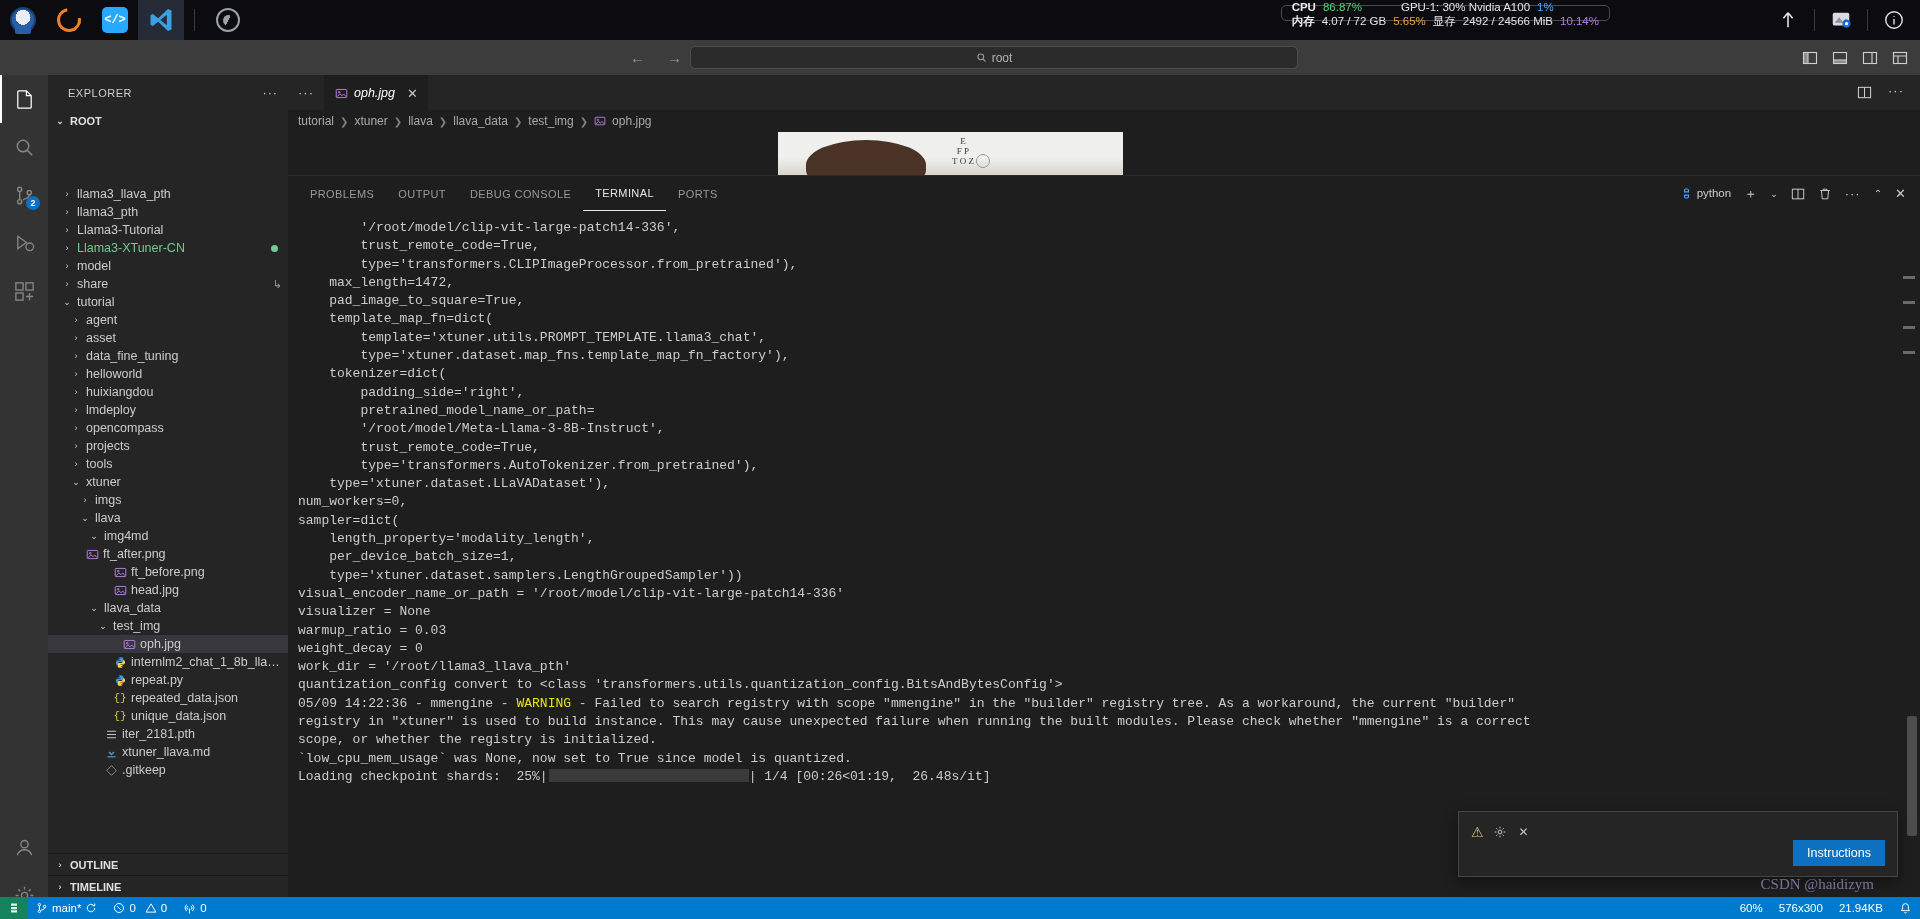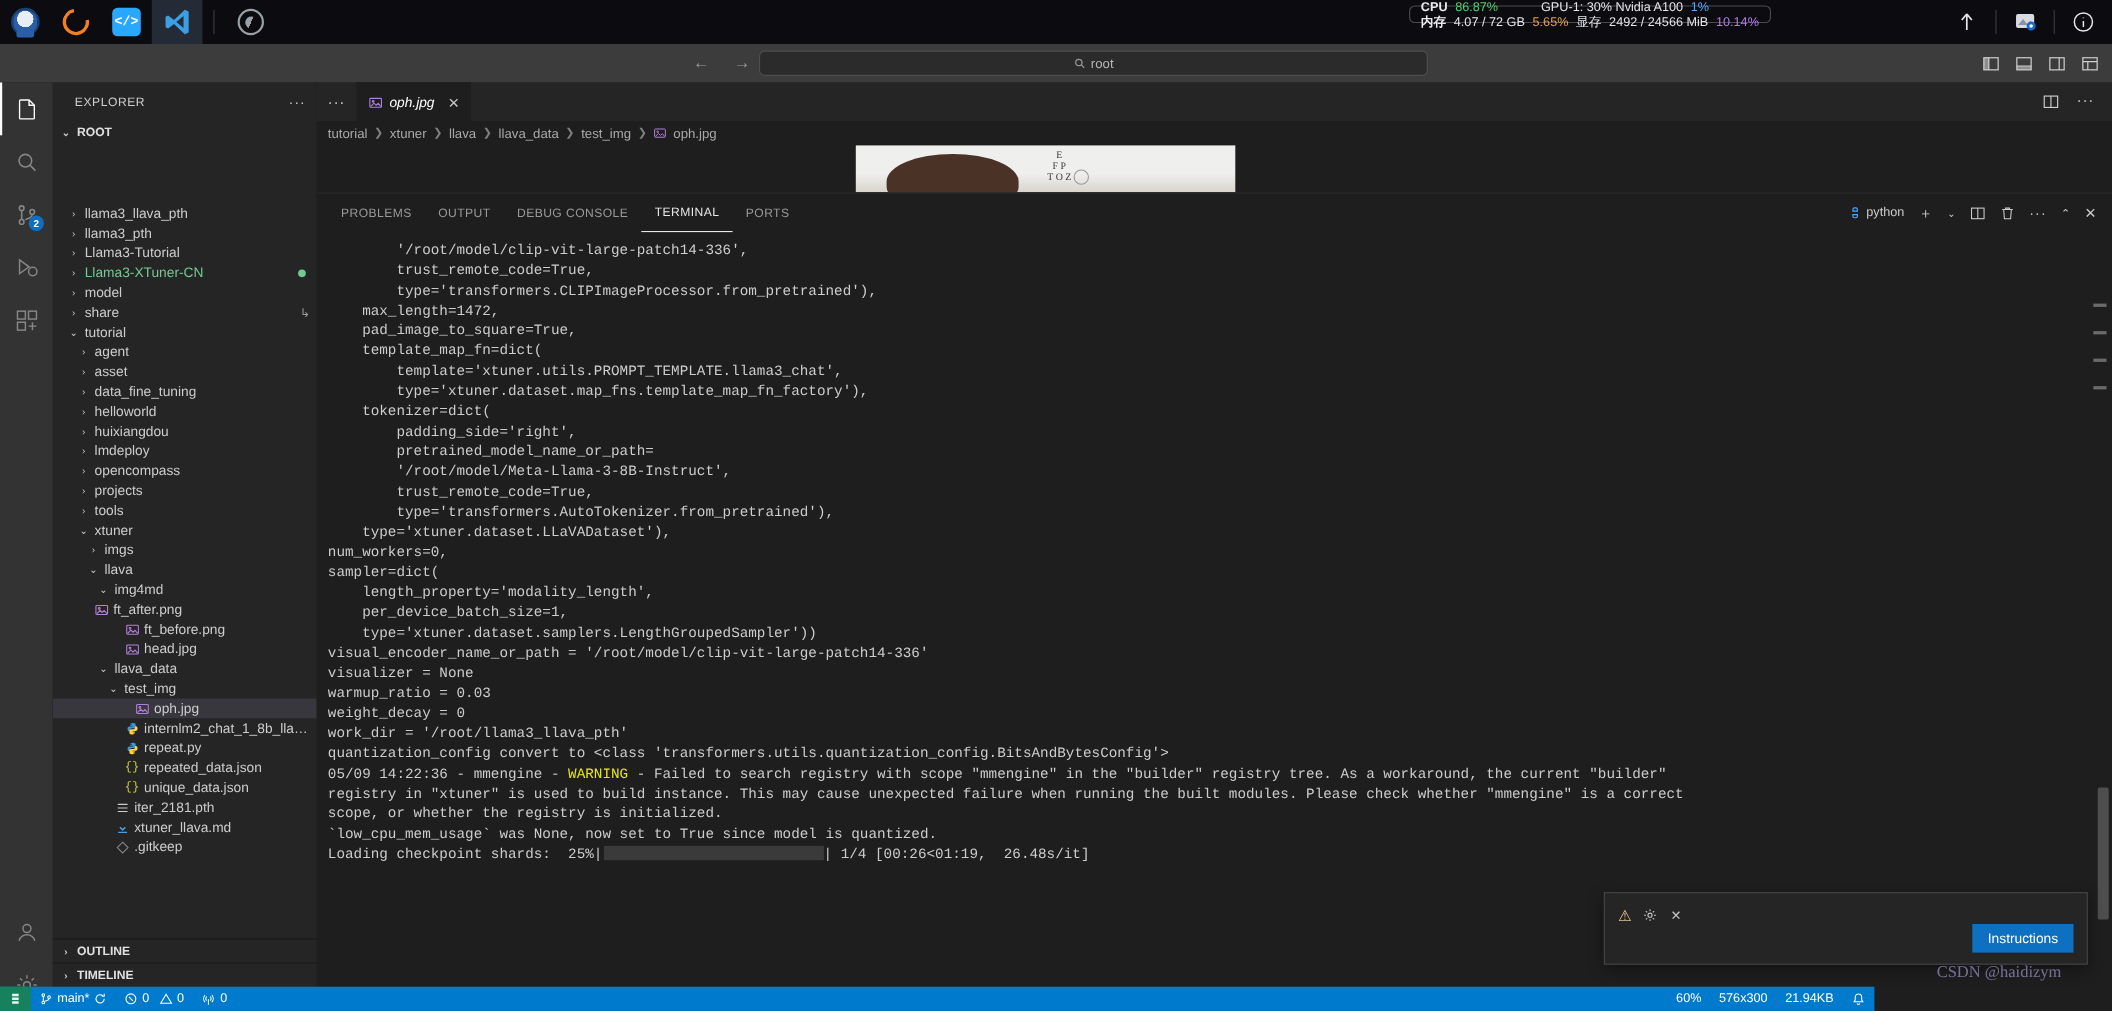--- a/index.html
+++ b/index.html
@@ -222,21 +222,21 @@
   .toast-acts{ display:flex; gap:12px; color:#c5c5c5; font-size:13px; padding-top:1px;}
   .toast-btns{ display:flex; justify-content:flex-end; }
   .btn-primary{
     background:#0e70c0; color:#ffffff; font-size:12.5px;
     padding:6px 14px; border:none;
   }
   .warn-tri{ color:#e2c08d; font-size:14px; line-height:16px; }
 
   
   .statusbar{
-    position:absolute; left:0; bottom:0; width:1704px; height:22px;
+    position:absolute; left:0; bottom:0; width:1920px; height:22px;
     background:#007acc; color:#ffffff; font-size:11.5px;
     display:flex; align-items:flex-start;
   }
   .sb-remote{ background:#16825d; height:22px; display:flex; align-items:center; padding:0 8px; gap:4px; }
   .sb-it{ display:flex; align-items:center; gap:4px; padding:0 8px; height:22px; }
   .sb-right{ margin-left:auto; display:flex; align-items:center; }
   .watermark{
     position:absolute; right:46px; bottom:26px; color:#c4b5fd; font-size:15px;
     font-family:"Liberation Serif", serif; opacity:.55;
   }

